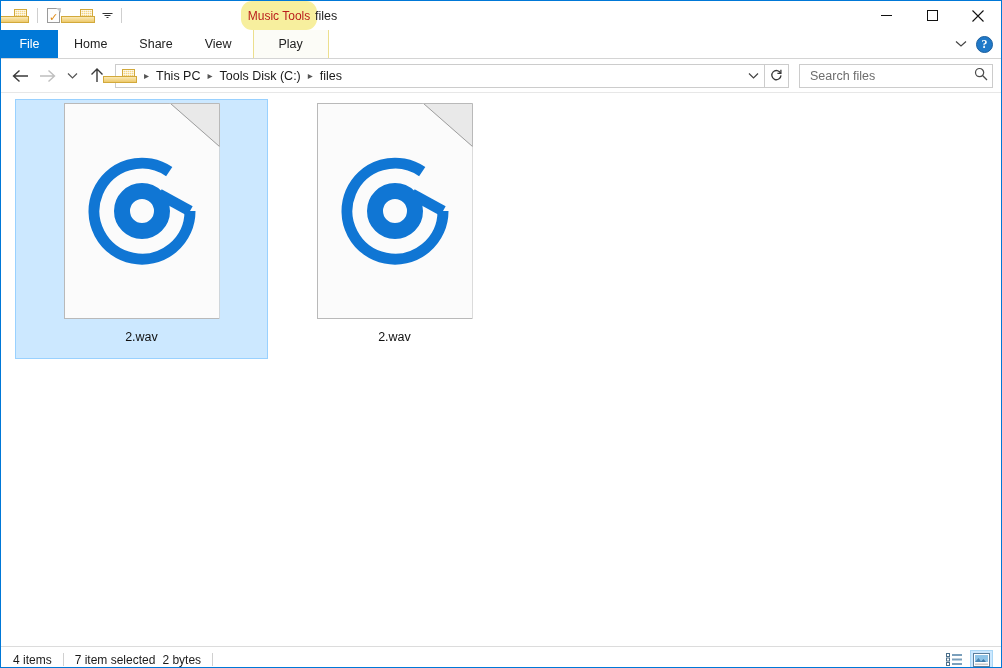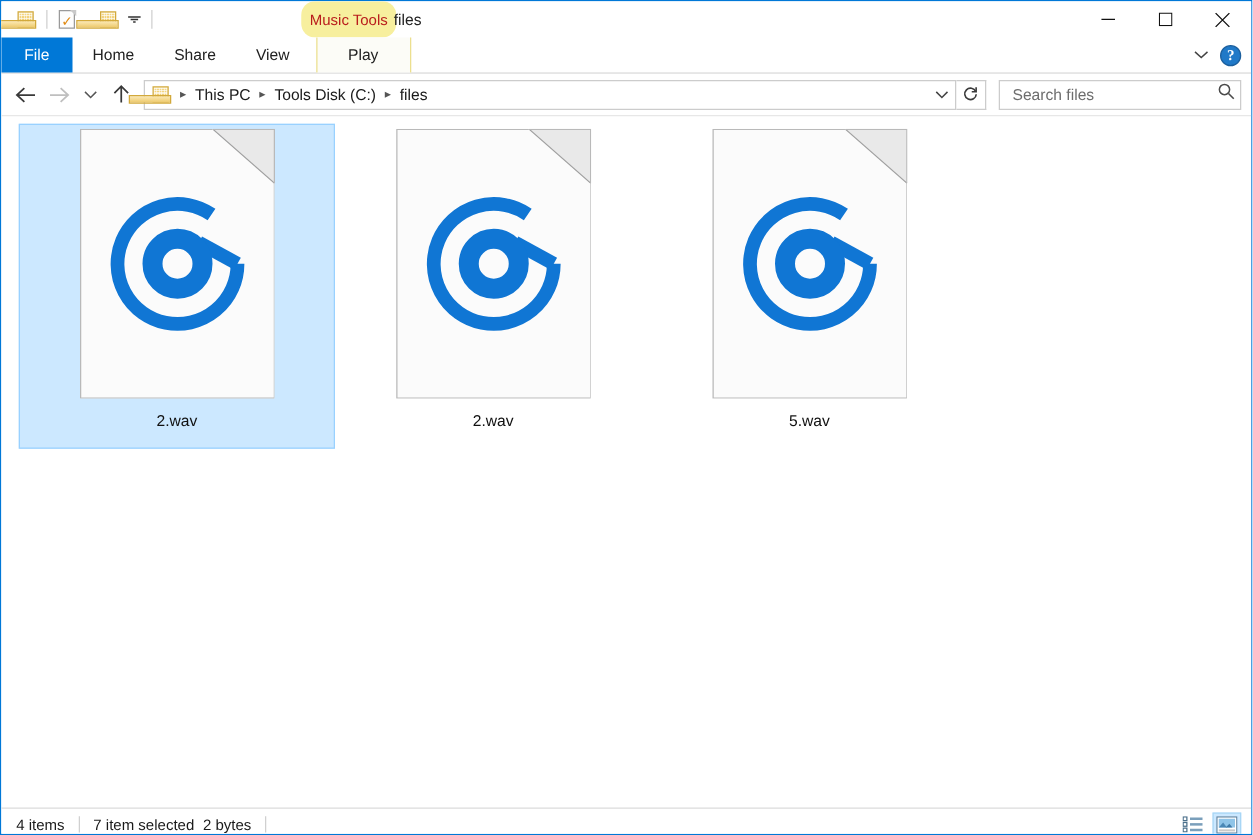--- a/index.html
+++ b/index.html
@@ -606,38 +606,20 @@
               </svg>
               <svg class="groove" width="130" height="130" viewBox="0 0 130 130">
                 <path d="M 92.2 25.6 A 48 48 0 1 0 113 65" fill="none" stroke="#1076d4" stroke-width="11" stroke-linecap="butt"></path>
                 <path d="M 113 65 L 82 48" fill="none" stroke="#1076d4" stroke-width="11" stroke-linecap="butt"></path>
                 <circle cx="65" cy="65" r="20" fill="none" stroke="#1076d4" stroke-width="16"></circle>
               </svg>
             </div>
           </div>
           <div class="tile-label">2.wav</div>
         </div>
-        <div class="tile">
-          <div class="tile-icon">
-            <div class="filepage">
-              <div class="sheet"></div>
-              <div class="fold"></div>
-              <svg class="foldline" width="50" height="44" viewBox="0 0 50 44">
-                <path d="M0.5 0.5 L49.5 43.5" stroke="#9e9e9e" stroke-width="1" fill="none"></path>
-                <path d="M0.5 0.5 H49.5 V43.5" stroke="#b9b9b9" stroke-width="1" fill="none"></path>
-              </svg>
-              <svg class="groove" width="130" height="130" viewBox="0 0 130 130">
-                <path d="M 92.2 25.6 A 48 48 0 1 0 113 65" fill="none" stroke="#1076d4" stroke-width="11" stroke-linecap="butt"></path>
-                <path d="M 113 65 L 82 48" fill="none" stroke="#1076d4" stroke-width="11" stroke-linecap="butt"></path>
-                <circle cx="65" cy="65" r="20" fill="none" stroke="#1076d4" stroke-width="16"></circle>
-              </svg>
-            </div>
-          </div>
-          <div class="tile-label">5.wav</div>
-        </div>
       </div>
   </div>
 
   <div class="statusbar">
     <span class="status-seg">4 items</span>
     <span class="status-div"></span>
     <span class="status-seg">7 item selected</span>
     <span style="width:7px"></span>
     <span class="status-seg">2 bytes</span>
     <span class="status-div"></span>

